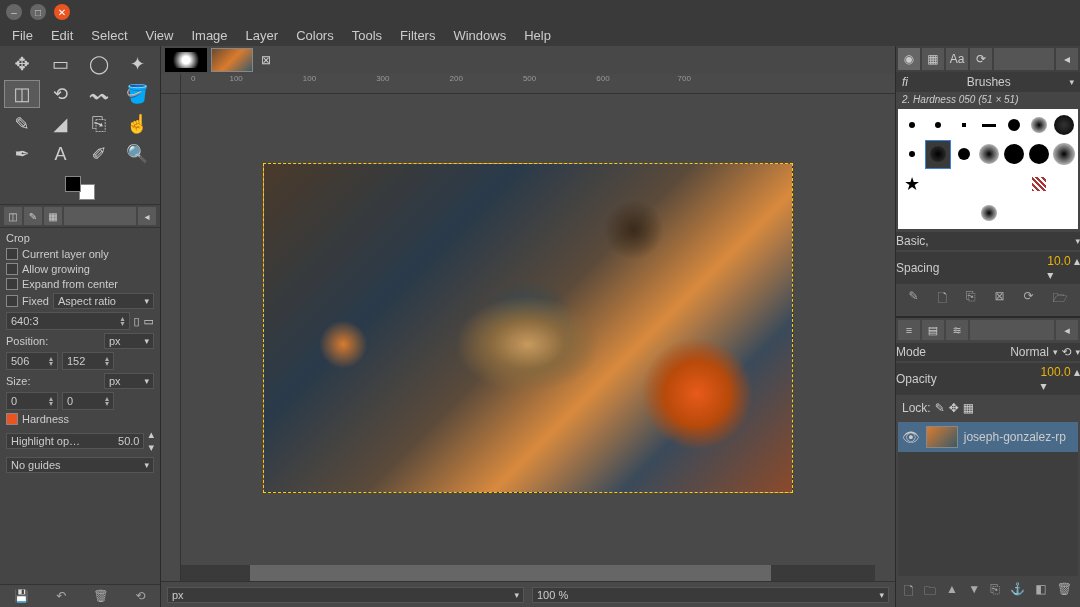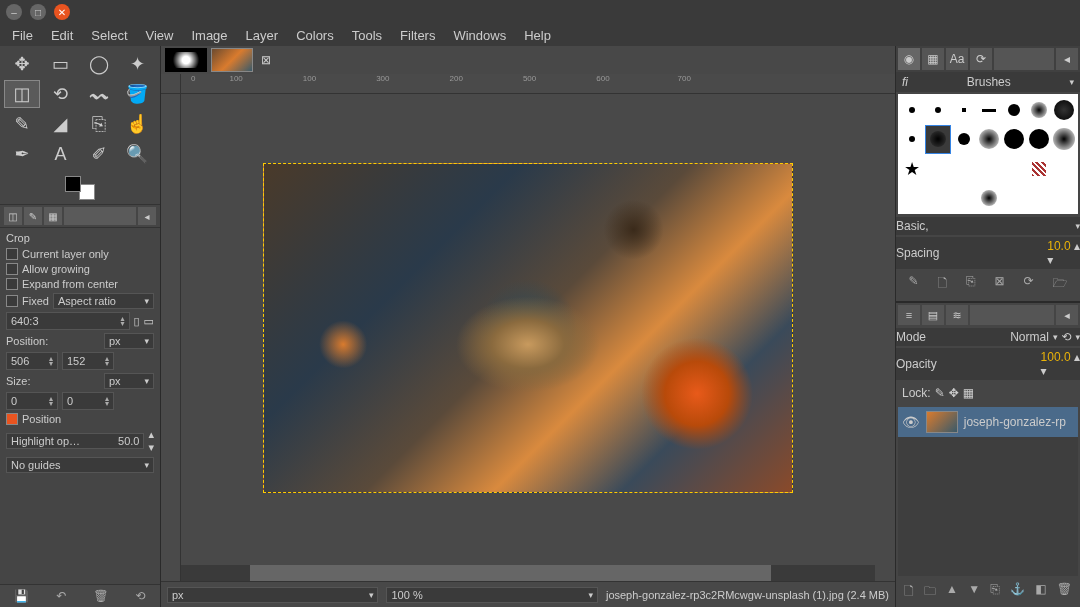--- a/index.html
+++ b/index.html
@@ -201,21 +201,21 @@
             <span>0</span>
             <span class="spin">▴<br>▾</span>
           </div>
         <div class="num-in">
             <span>0</span>
             <span class="spin">▴<br>▾</span>
           </div>
       </div>
       <div class="opt-row">
           <div class="cb on"></div>
-          <span>Position</span>
+          <span>Hardness</span>
         </div>
       <div class="opt-row">
           <div class="sel">
             <span>Highlight op…</span>
             <span>50.0</span>
           </div>
           <span class="spin">▴<br>▾</span>
         </div>
       <div class="opt-row">
           <div class="sel">
@@ -260,38 +260,38 @@
     </div>
     <div class="status">
       <div class="sel">
           <span>px</span>
           <span class="chev">▾</span>
         </div>
       <div class="sel">
           <span>100 %</span>
           <span class="chev">▾</span>
         </div>
-      <span>joseph-gonzalez-rp3c2RMcwgw-unsplash (1).jpg (2.4 MB)</span>
     </div>
   </div>
 
   <div class="right-panel">
     <div class="dock-tabs">
       <div class="active">◉</div>
       <div>▦</div>
       <div>Aa</div>
       <div>⟳</div>
       <div style="flex:1"></div>
       <div>◂</div>
     </div>
     <div class="panel-hdr">
       <span style="font-style:italic">fi</span>
         <span>Brushes</span>
         <span class="chev">▾</span>
     </div>
+    <div class="brush-info">2. Hardness 050 (51 × 51)</div>
     <div class="brush-grid">
       <div class="bcel">
           <div class="b-dot"></div>
         </div>
         <div class="bcel">
           <div class="b-dot"></div>
         </div>
         <div class="bcel">
           <div style="width:4px;height:4px;background:#000"></div>
         </div>

